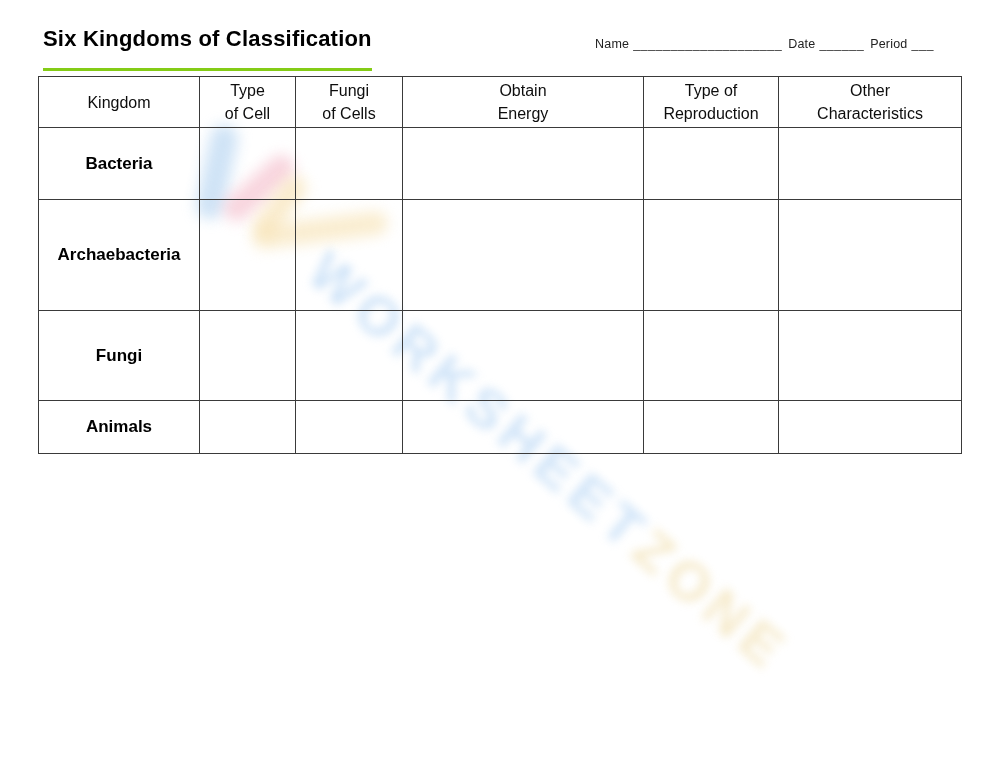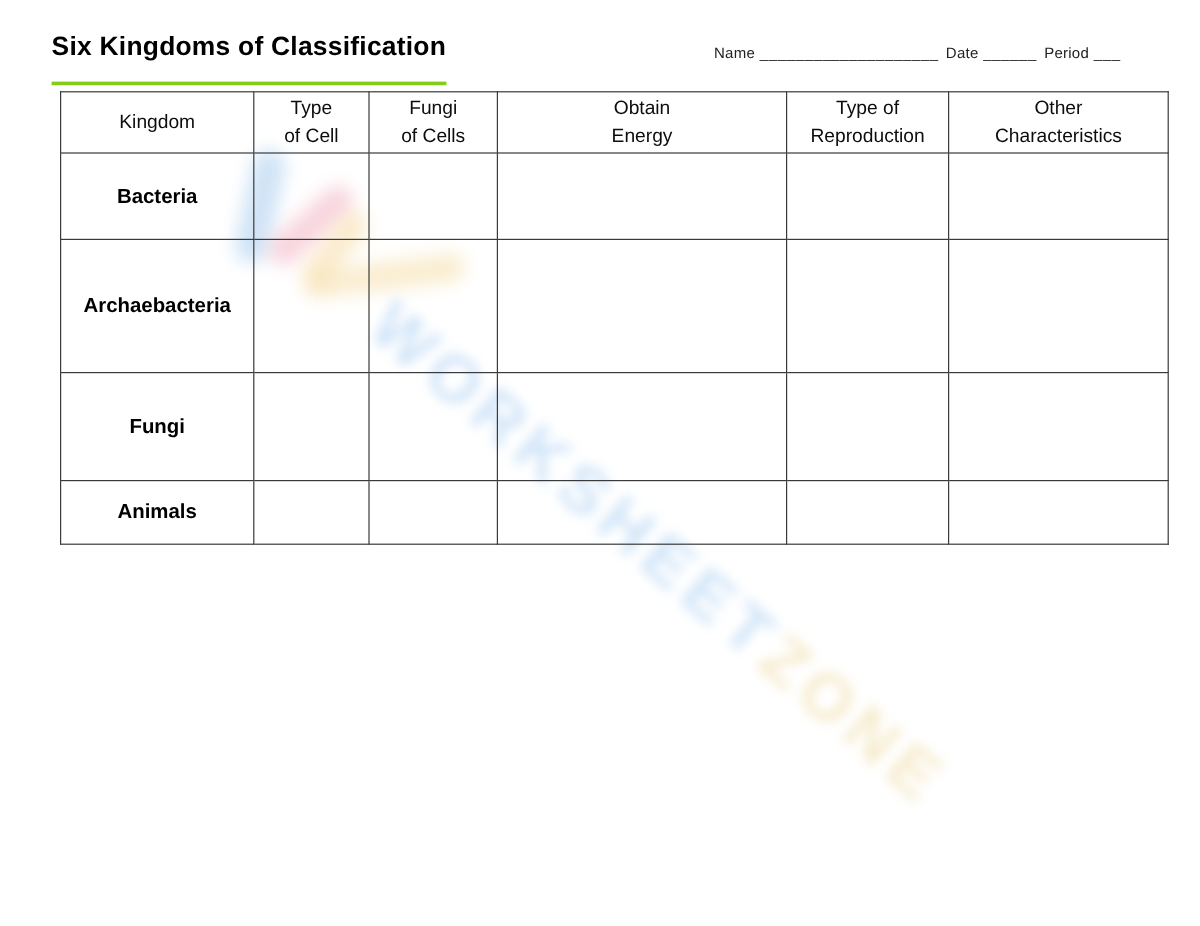--- a/index.html
+++ b/index.html
@@ -43,21 +43,21 @@
     transform:rotate(40.5deg);transform-origin:0 0;
     font-size:56px;font-weight:bold;letter-spacing:7px;
     white-space:nowrap;
     filter:blur(5px);opacity:.55;
   }
   .wm-word1{color:#a6ccf2;}
   .wm-word2{color:#eed9a0;}
 
   
   table.grid{
-    position:absolute;left:50px;top:76px;
+    position:absolute;left:38px;top:76px;
     width:923px;
     border-collapse:collapse;table-layout:fixed;
     background:transparent;
   }
   table.grid th, table.grid td{
     border:1.5px solid #3a3a3a;
     padding:0;margin:0;
     background:transparent;
   }
   tr.h-head{height:51px;}

